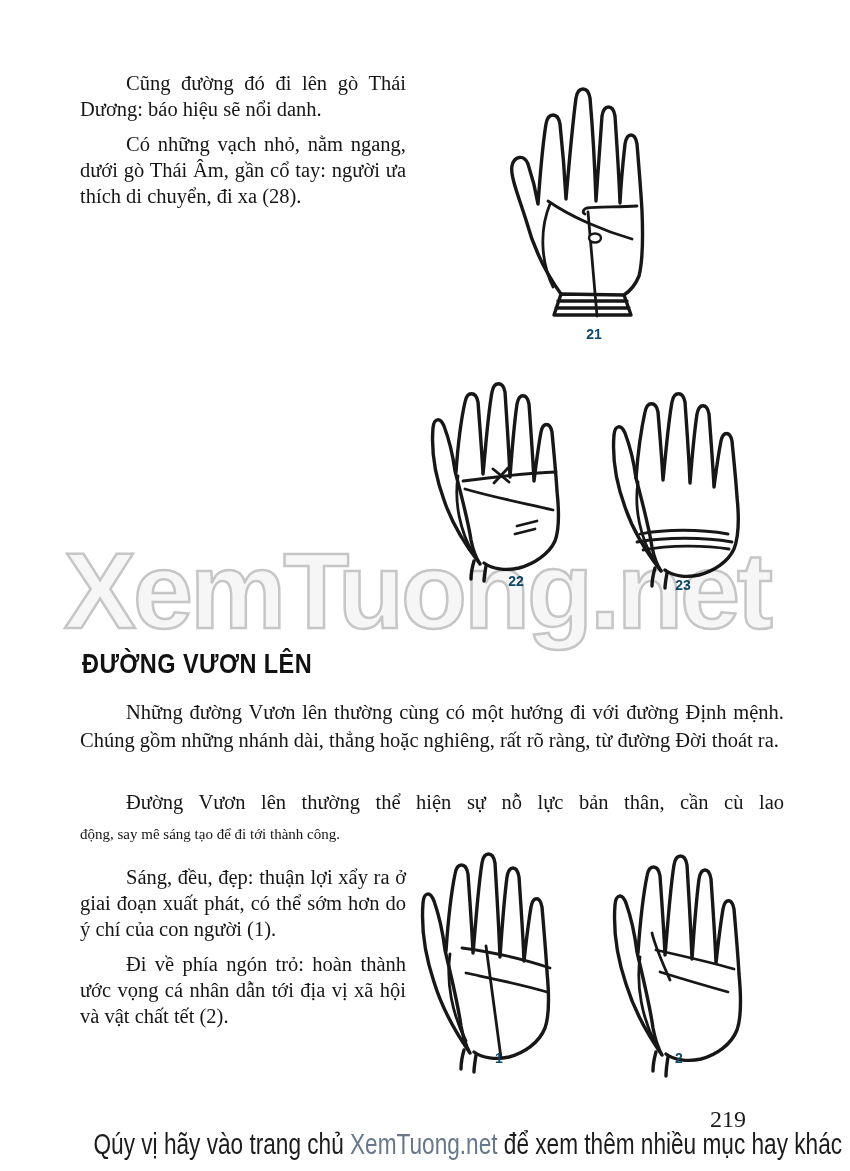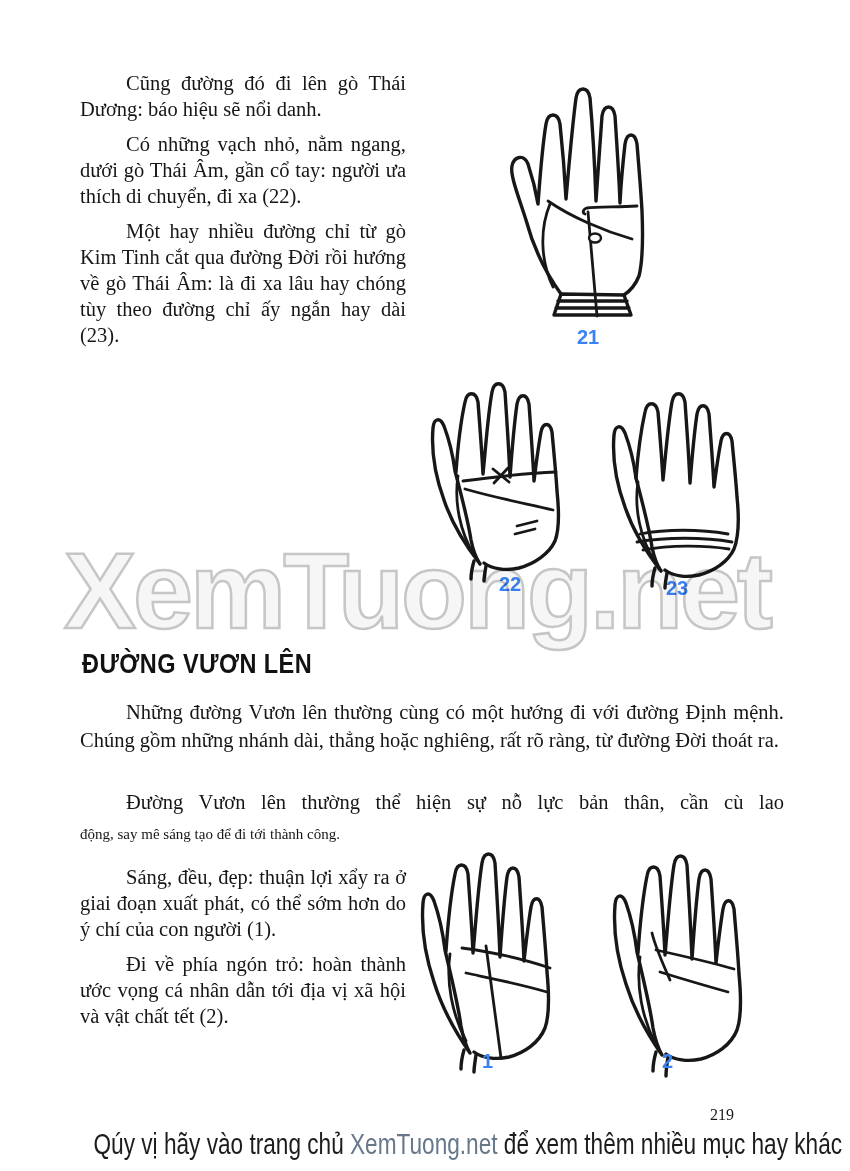--- a/index.html
+++ b/index.html
@@ -22,49 +22,48 @@
   .p7a{top:789px;text-align-last:justify;}
   .p7b{position:absolute;left:80px;top:821px;width:326px;margin:0;text-align:justify;font-size:15px;line-height:26px;text-indent:0;}
   
   .fig{position:absolute;}
   .hand{display:block;overflow:visible;}
   .hand path{fill:none;stroke:#171717;stroke-linecap:round;stroke-linejoin:round;}
   .hand .o{stroke-width:3.4px;}
   .hand .l{stroke-width:2.8px;}
   .hand ellipse{fill:#fff;stroke:#171717;stroke-width:2.4px;}
   .lbl{
-    position:absolute;width:34px;text-align:left;
-    font-family:"Liberation Sans","DejaVu Sans",sans-serif;font-weight:bold;font-size:20px;color:#3b82f6;
+    position:absolute;width:34px;text-align:center;
+    font-family:"Liberation Sans","DejaVu Sans",sans-serif;font-weight:bold;font-size:14px;color:#0c4a6e;
   }
   
   .watermark{
     position:absolute;left:64px;top:537px;z-index:5;pointer-events:none;
     font-family:"Liberation Sans","DejaVu Sans",sans-serif;font-weight:bold;
     font-size:108px;line-height:1;letter-spacing:-3px;white-space:nowrap;
     color:rgba(240,240,240,0.62);-webkit-text-stroke:2.5px #c6c6c6;
     mix-blend-mode:multiply;
   }
   
-  .page-number{position:absolute;left:710px;top:1106px;font-size:16px;color:#1a1a1a;}
+  .page-number{position:absolute;left:710px;top:1106px;font-size:24px;color:#1a1a1a;}
   .footer{
     position:absolute;left:0;top:1128px;width:850px;text-align:center;
     font-family:"Liberation Sans","DejaVu Sans",sans-serif;font-size:29px;color:#1c1c1c;
     transform:scaleX(.78);transform-origin:center top;white-space:nowrap;
   }
   .flink{color:#66788a;}
 </style>
 </head>
 <body>
 
 <div class="page">
 
   <div class="col col-top">
     <p>Cũng đường đó đi lên gò Thái Dương: báo hiệu sẽ nổi danh.</p>
-    <p>Có những vạch nhỏ, nằm ngang, dưới gò Thái Âm, gần cổ tay: người ưa thích di chuyển, đi xa (22).</p>
-    <p>Một hay nhiều đường chỉ từ gò Kim Tinh cắt qua đường Đời rồi hướng về gò Thái Âm: là đi xa lâu hay chóng tùy theo đường chỉ ấy ngắn hay dài (23).</p>
+    <p>Có những vạch nhỏ, nằm ngang, dưới gò Thái Âm, gần cổ tay: người ưa thích di chuyển, đi xa (28).</p>
   </div>
 
   <div class="fig" style="left:496px;top:80px;width:170px;">
     <svg class="hand" viewBox="0 0 165 250" width="165" height="250">
       <path class="o" d="M65 214 C52 196 38 170 30 140 C22 115 14 95 16 86 C18 76 28 74 32 84 C36 96 40 112 42 124 C44 98 46 68 50 44 C52 32 62 32 64 44 C67 72 69 100 70 119 C73 85 76 48 80 18 C82 6 92 6 94 18 C97 52 99 92 100 121 C102 92 104 62 106 36 C108 24 117 24 119 36 C121 66 123 96 124 123 C125 102 127 82 129 64 C131 52 139 52 141 64 C143 88 145 112 146 131 C147 155 147 180 143 196 C139 206 134 211 128 215"></path>
       <path class="o" d="M65 214 L128 215 M62 221 L131 221 M60 228 L133 228 M58 235 L135 235 M65 214 L58 235 M128 215 L135 235"></path>
       <path class="l" d="M141 126 C118 127 99 127 91 128 C87 129 86 133 89 134"></path>
       <path class="l" d="M52 121 C75 137 108 151 136 159"></path>
       <path class="l" d="M54 124 C44 148 44 180 57 207"></path>
       <path class="l" d="M92 132 C95 165 98 200 101 236"></path>

